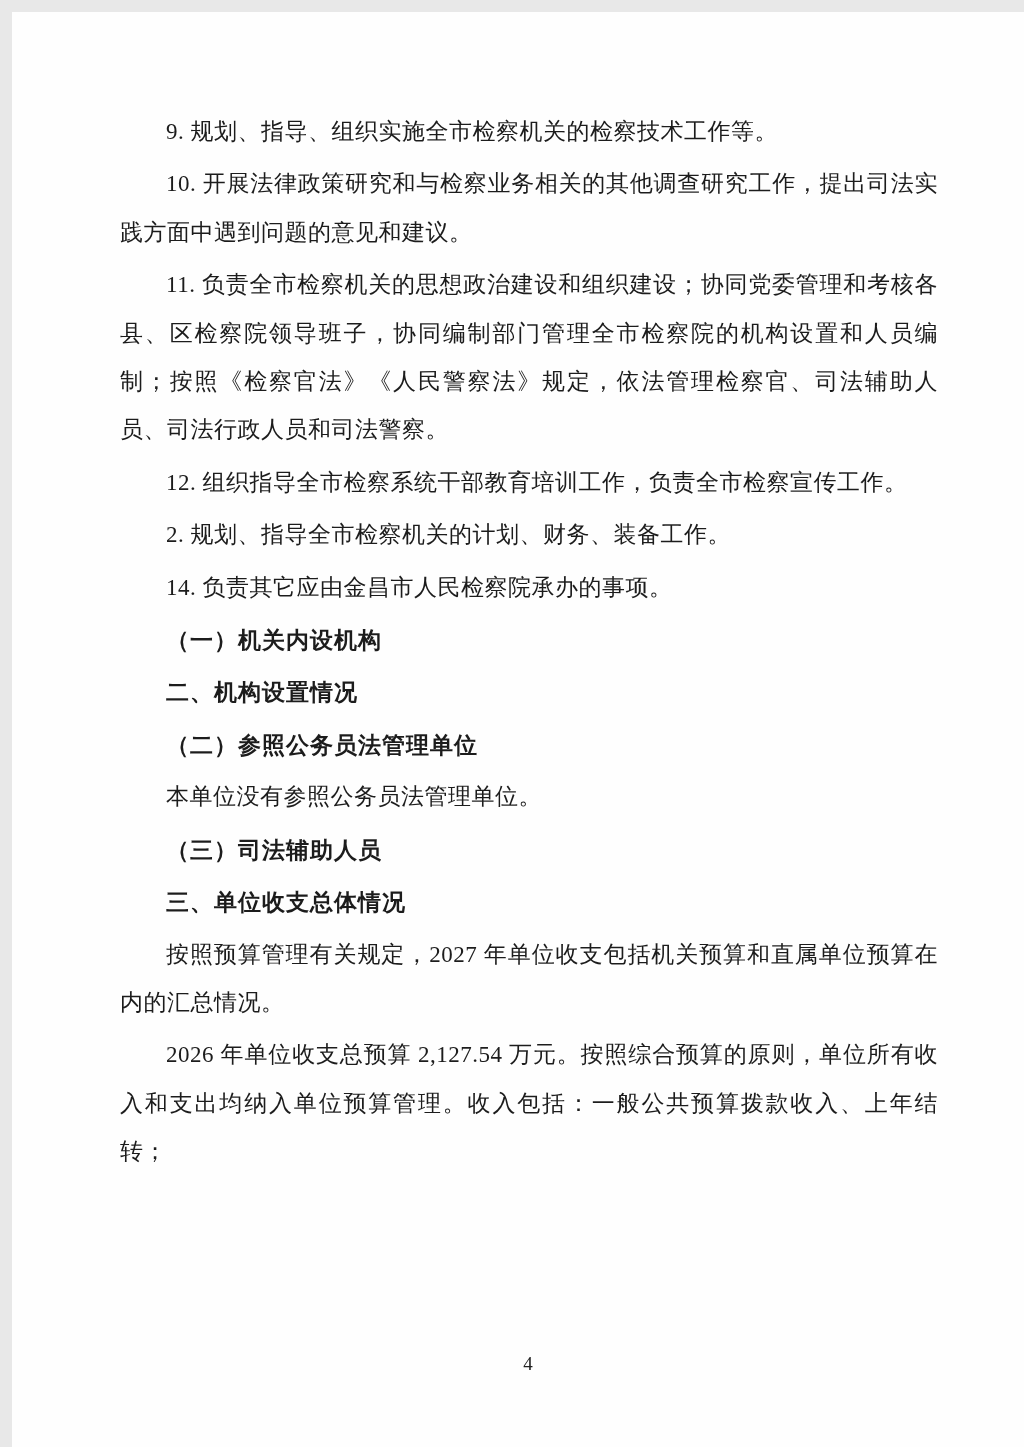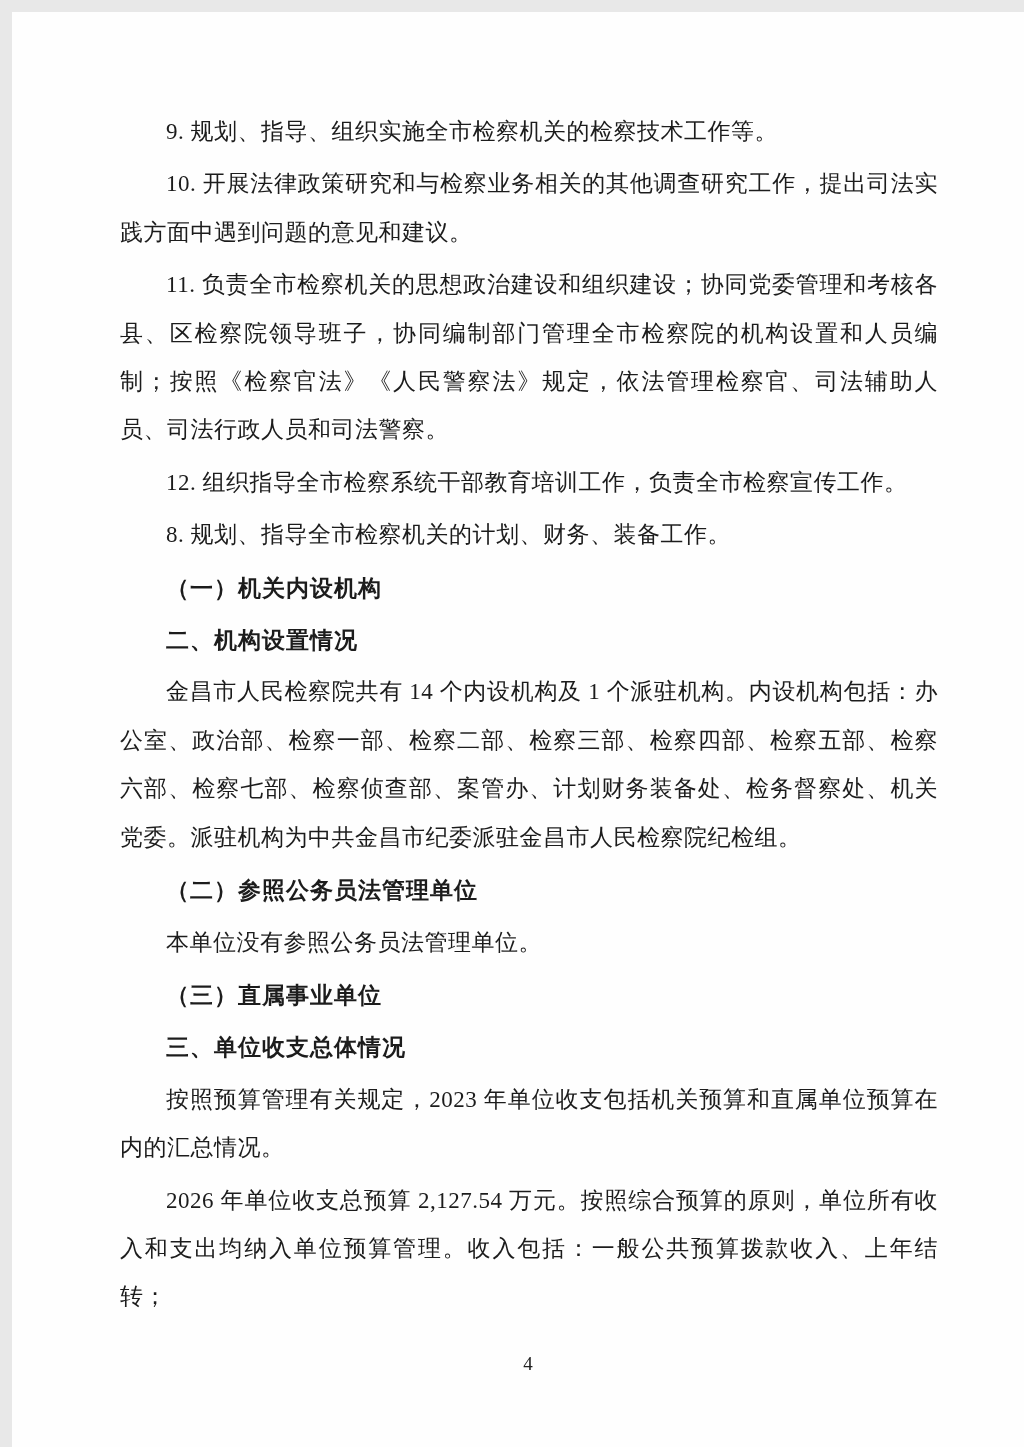--- a/index.html
+++ b/index.html
@@ -46,25 +46,25 @@
 </style>
 </head>
 <body>
 
 <div class="page">
   <div class="doc-body">
       <p class="body-para">9. 规划、指导、组织实施全市检察机关的检察技术工作等。</p>
       <p class="body-para">10. 开展法律政策研究和与检察业务相关的其他调查研究工作，提出司法实践方面中遇到问题的意见和建议。</p>
       <p class="body-para">11. 负责全市检察机关的思想政治建设和组织建设；协同党委管理和考核各县、区检察院领导班子，协同编制部门管理全市检察院的机构设置和人员编制；按照《检察官法》《人民警察法》规定，依法管理检察官、司法辅助人员、司法行政人员和司法警察。</p>
       <p class="body-para">12. 组织指导全市检察系统干部教育培训工作，负责全市检察宣传工作。</p>
-      <p class="body-para">8. 规划、指导全市检察机关的计划、财务、装备工作。</p>
+      <p class="body-para">2. 规划、指导全市检察机关的计划、财务、装备工作。</p>
+      <p class="body-para">14. 负责其它应由金昌市人民检察院承办的事项。</p>
       <p class="heading">（一）机关内设机构</p>
       <p class="heading">二、机构设置情况</p>
-      <p class="body-para">金昌市人民检察院共有 14 个内设机构及 1 个派驻机构。内设机构包括：办公室、政治部、检察一部、检察二部、检察三部、检察四部、检察五部、检察六部、检察七部、检察侦查部、案管办、计划财务装备处、检务督察处、机关党委。派驻机构为中共金昌市纪委派驻金昌市人民检察院纪检组。</p>
       <p class="heading">（二）参照公务员法管理单位</p>
       <p class="body-para">本单位没有参照公务员法管理单位。</p>
-      <p class="heading">（三）直属事业单位</p>
+      <p class="heading">（三）司法辅助人员</p>
       <p class="heading">三、单位收支总体情况</p>
-      <p class="body-para">按照预算管理有关规定，2023 年单位收支包括机关预算和直属单位预算在内的汇总情况。</p>
+      <p class="body-para">按照预算管理有关规定，2027 年单位收支包括机关预算和直属单位预算在内的汇总情况。</p>
       <p class="body-para">2026 年单位收支总预算 2,127.54 万元。按照综合预算的原则，单位所有收入和支出均纳入单位预算管理。收入包括：一般公共预算拨款收入、上年结转；</p>
     </div>
   <div class="page-number">4</div>
 </div>
 
 </body></html>

